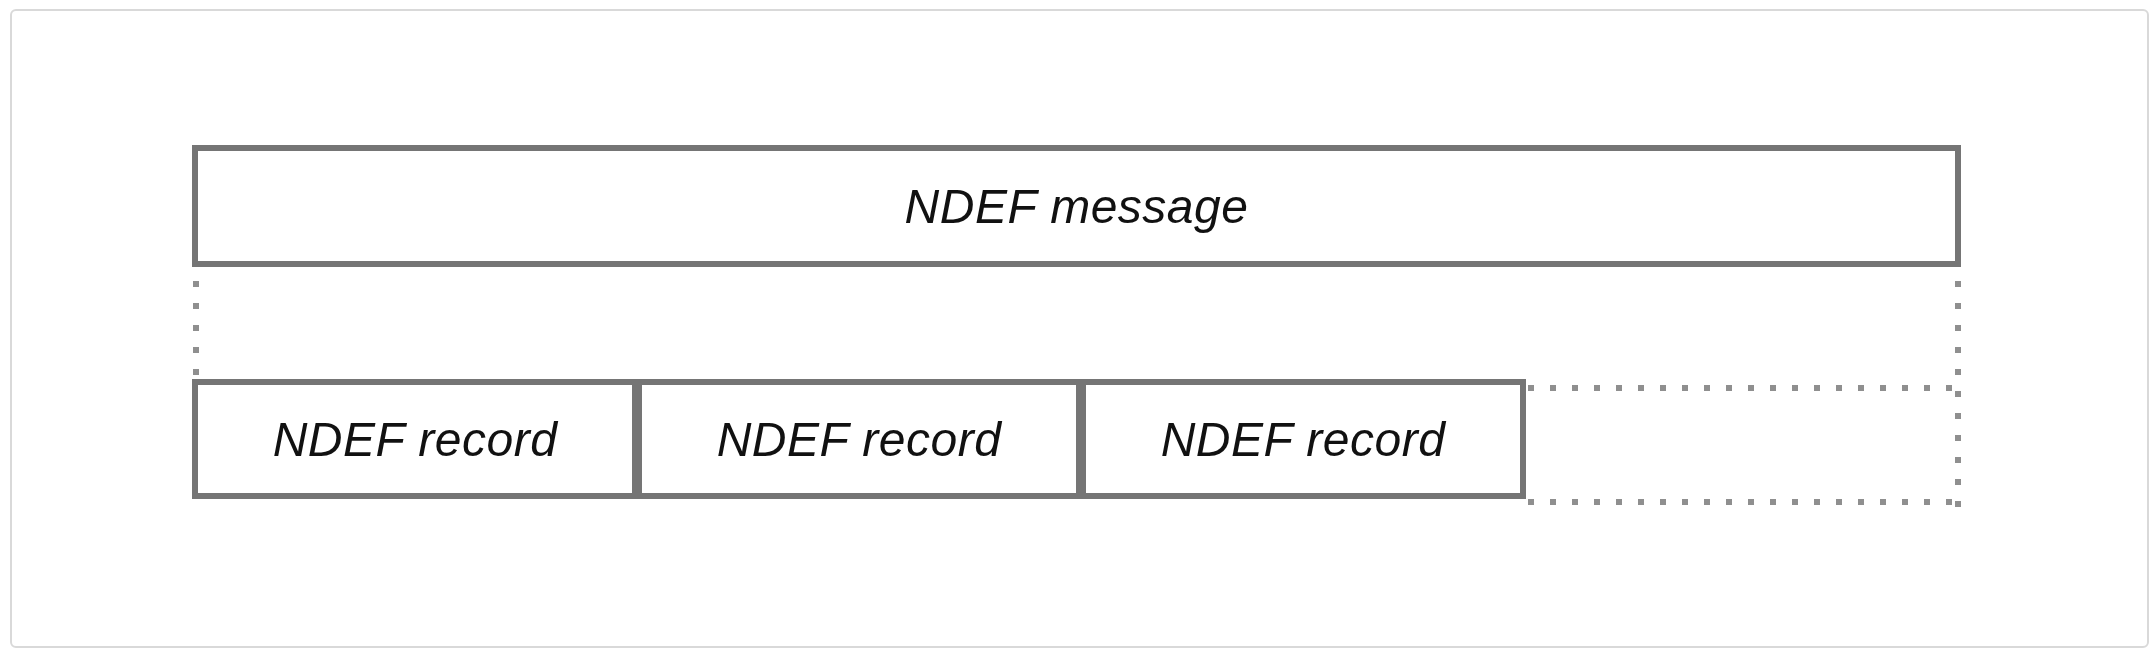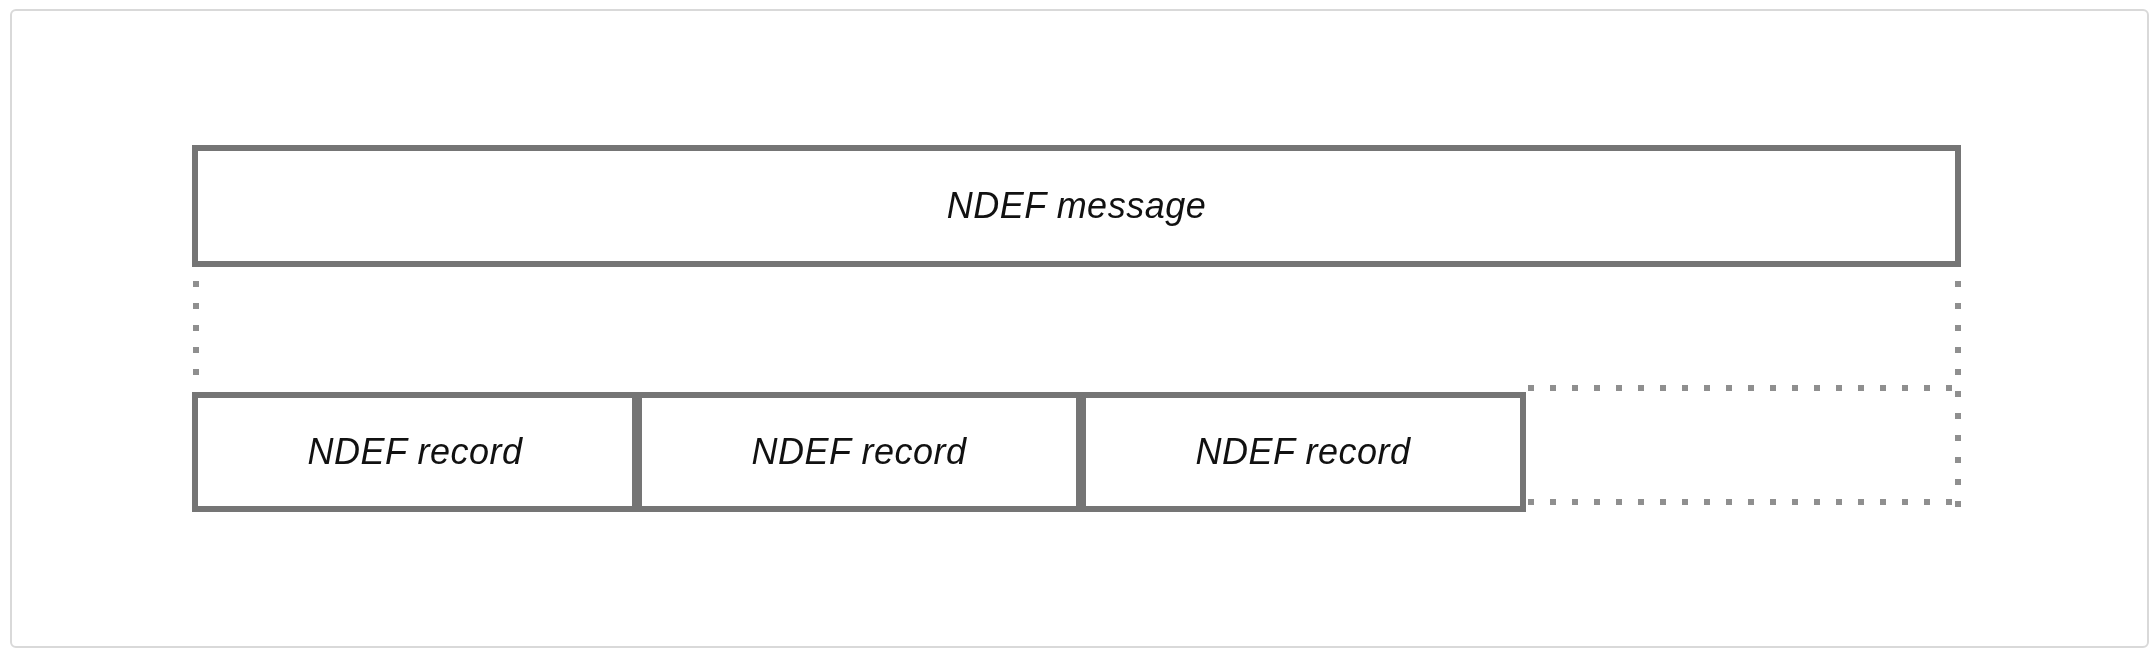--- a/index.html
+++ b/index.html
@@ -29,35 +29,35 @@
     position: absolute;
     box-sizing: border-box;
     border: 6px solid var(--color-border, #757575);
     background: #ffffff;
     display: flex;
     align-items: center;
     justify-content: center;
   }
   .box-label {
     font-style: italic;
-    font-size: 36px;
+    font-size: 48px;
     letter-spacing: 0.5px;
     color: var(--color-text, #111111);
     white-space: nowrap;
   }
   .message-box {
     left: 192px;
     top: 145px;
     width: 1769px;
     height: 122px;
   }
   .records-row {
     position: absolute;
     left: 192px;
-    top: 392px;
+    top: 379px;
     height: 152px;
     display: flex;
     border-radius: 31px;
   }
   .record-box {
     position: relative;
     box-sizing: border-box;
     width: 446px;
     height: 120px;
     border: 6px solid var(--color-border, #757575);

